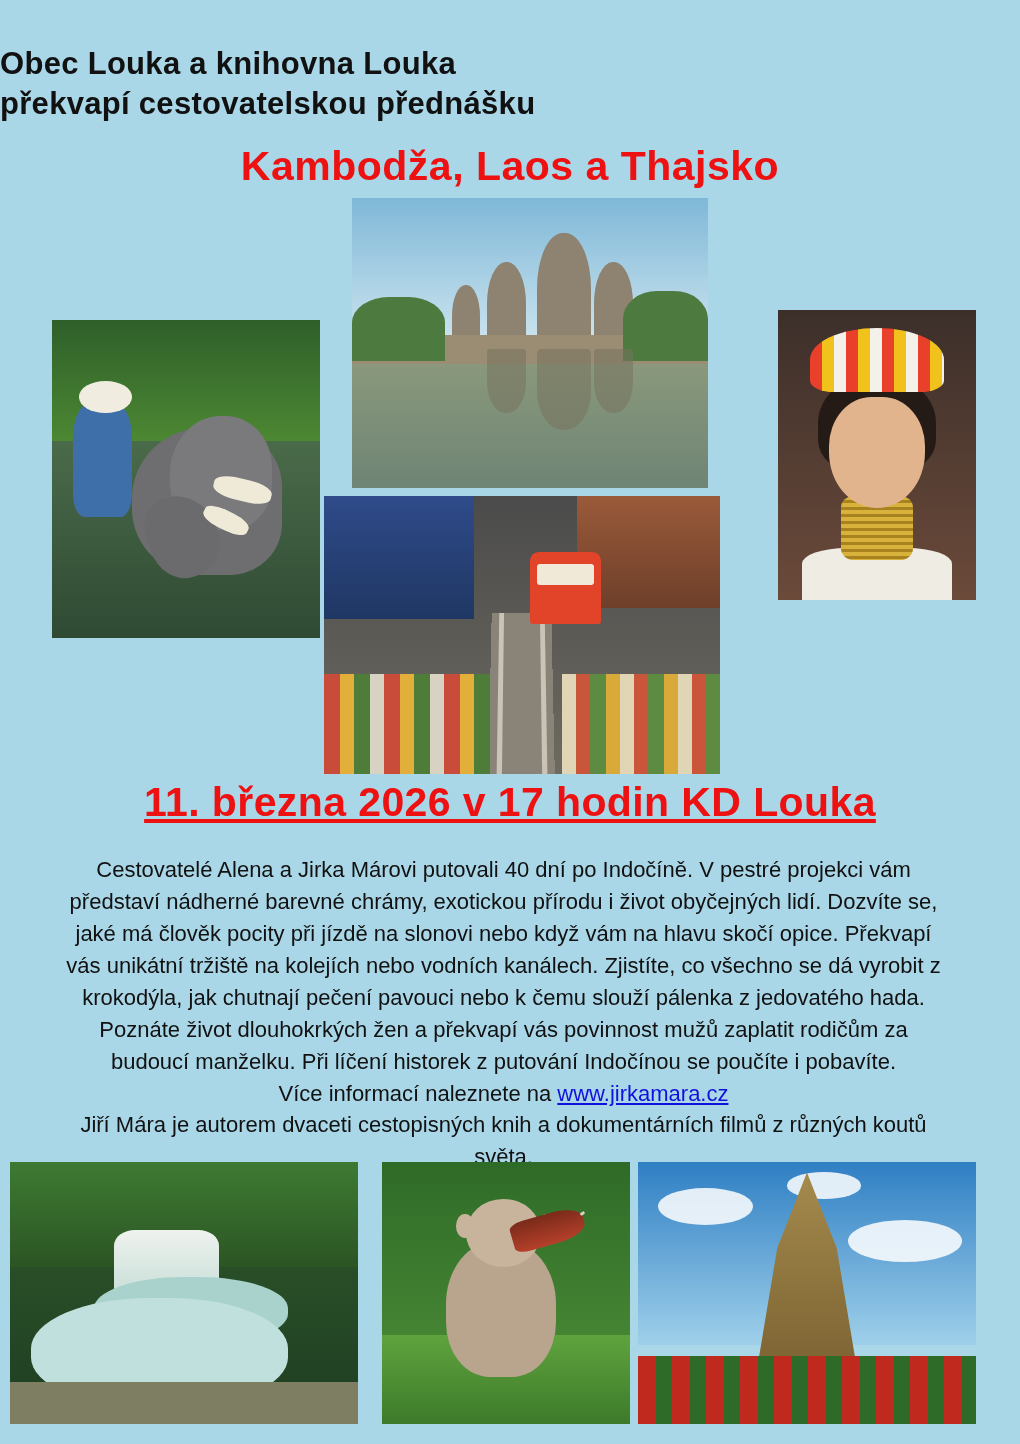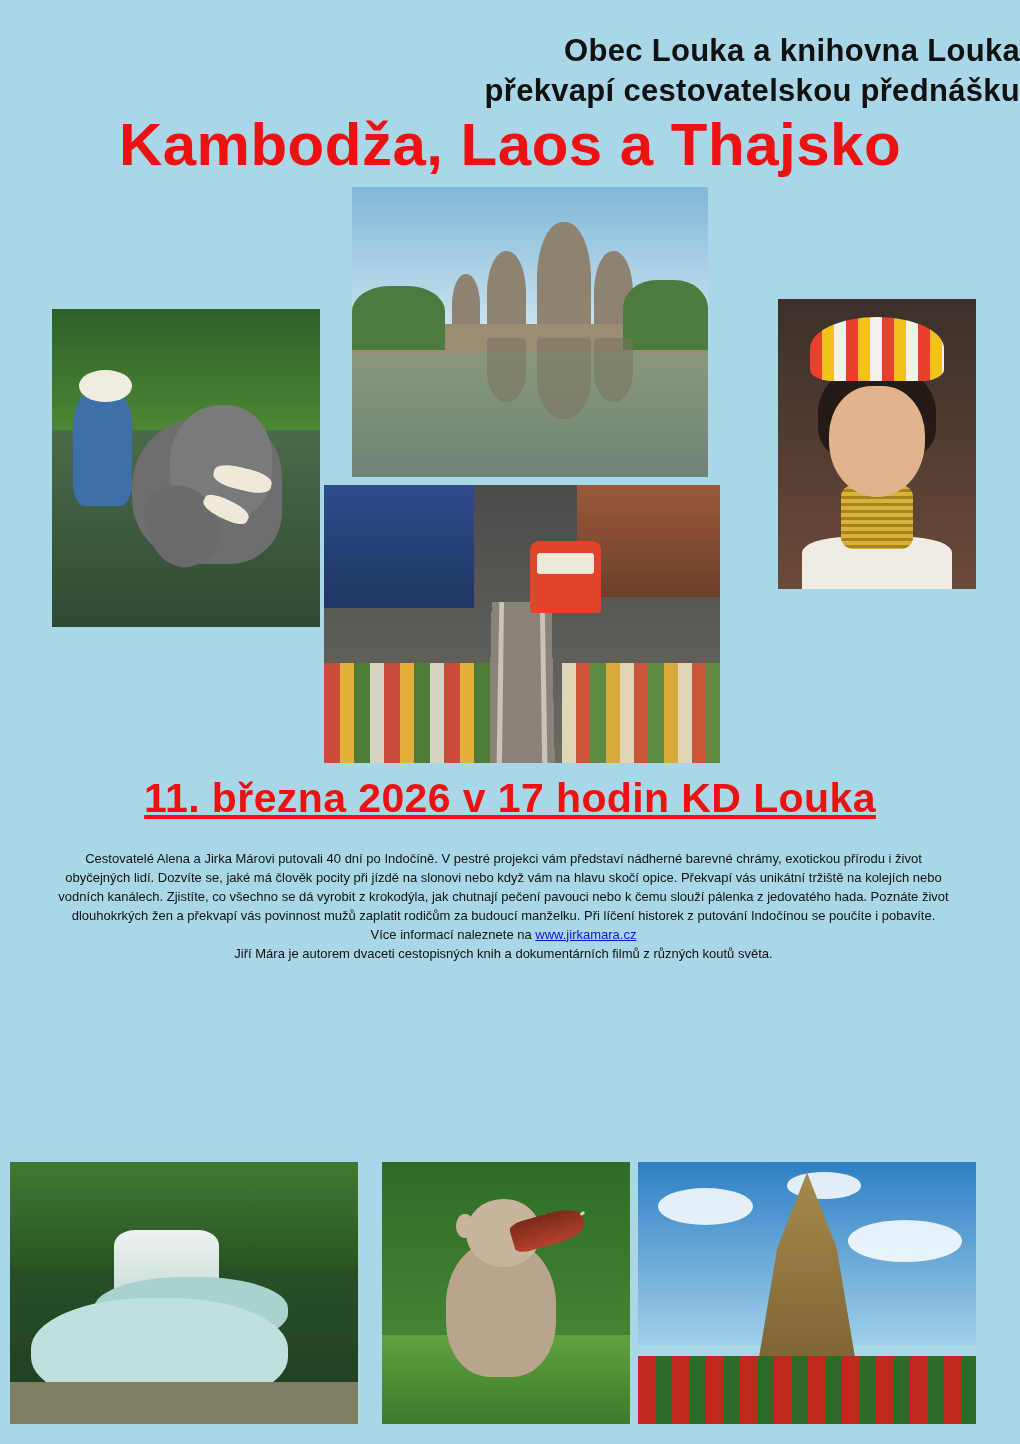--- a/index.html
+++ b/index.html
@@ -14,35 +14,36 @@
     overflow: hidden;
     position: relative;
   }
   .poster {
     width: 1020px;
     height: 1444px;
     position: relative;
     background: #a9d7e8;
   }
   .header {
-    text-align: right;
-    padding-top: 31px;
+    text-align: left;
+    padding-top: 44px;
   }
   .header-line {
     font-size: 31px;
     font-weight: bold;
     color: #111111;
     letter-spacing: 0.3px;
     line-height: 1.28;
   }
   .title {
     text-align: center;
-    font-size: 60px;
+    font-size: 41px;
     font-weight: bold;
     color: #ee1111;
+    margin-top: 20px;
     letter-spacing: 0.5px;
   }
   
   .top-images {
     position: relative;
     height: 570px;
     margin-top: 8px;
   }
   .photo {
     position: absolute;
@@ -55,28 +56,28 @@
   .ph-woman    { left: 778px; top: 112px; width: 198px; height: 290px; }
   .ph-market   { left: 324px; top: 298px; width: 396px; height: 278px; }
 
   
   .date-line {
     text-align: center;
     font-size: 41px;
     font-weight: bold;
     color: #ee1111;
     text-decoration: underline;
-    margin-top: 18px;
+    margin-top: 11px;
     letter-spacing: 0.4px;
   }
   
   .body-text {
     margin: 28px 71px 0 58px;
     text-align: center;
-    font-size: 13px;
+    font-size: 22px;
     line-height: 1.45;
     color: #111111;
   }
   .body-text p { margin: 0; }
   .body-text .para-main { text-align: center; }
   .link {
     color: #1111dd;
     text-decoration: underline;
   }
   

